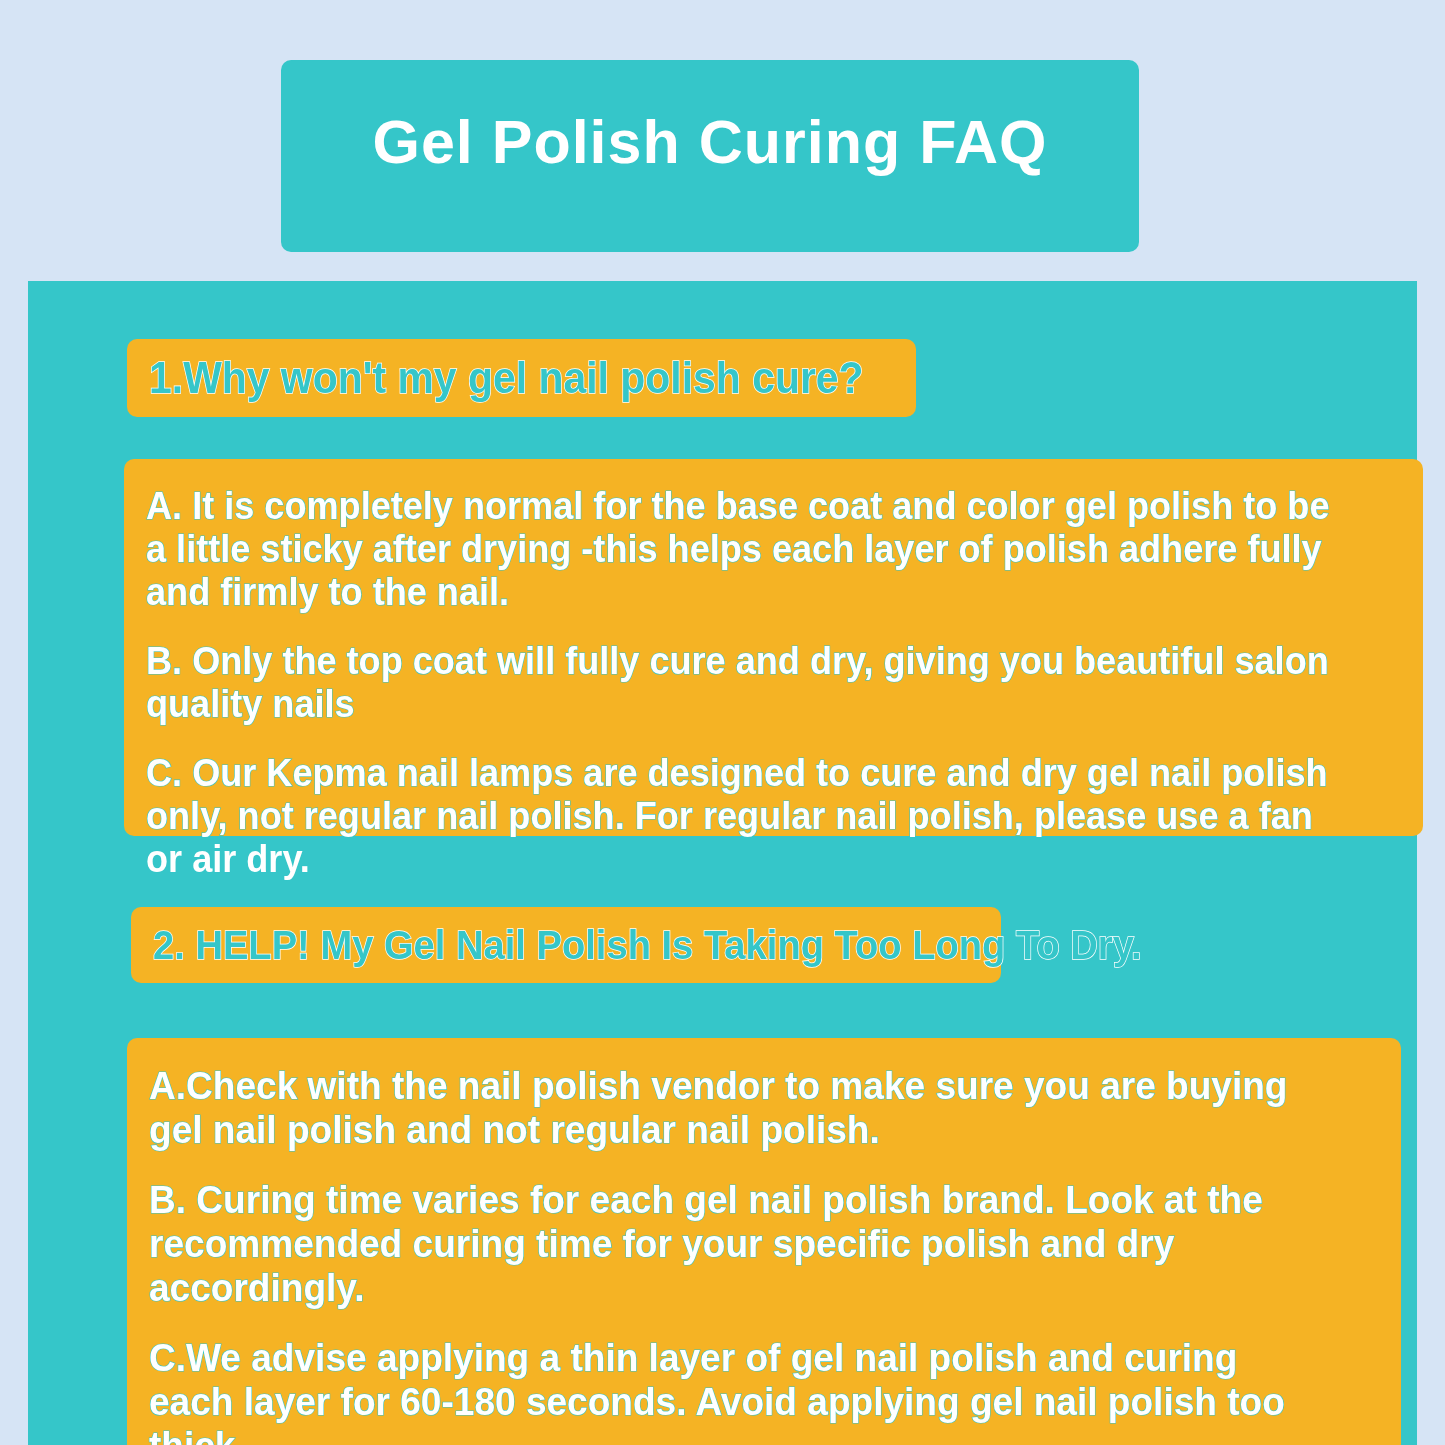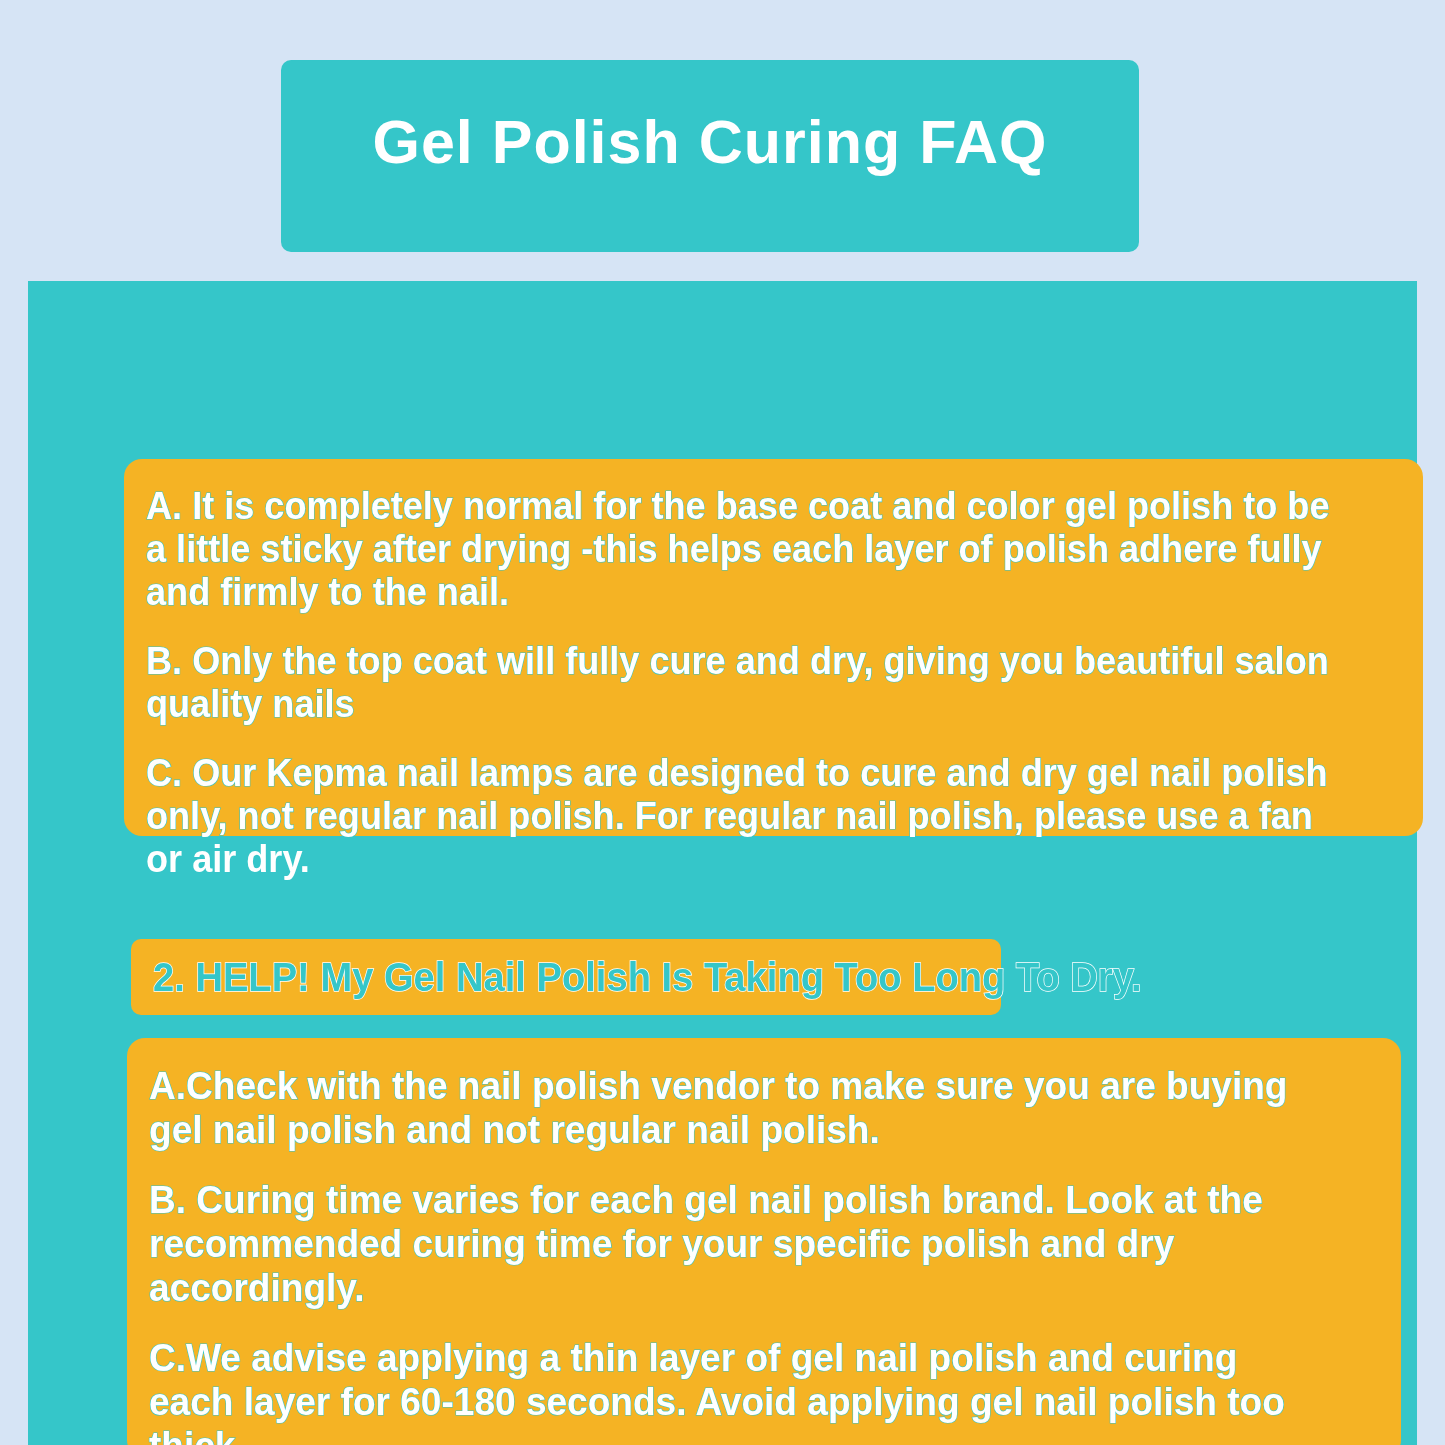--- a/index.html
+++ b/index.html
@@ -68,42 +68,42 @@
     padding: 0 22px;
   }
   .q1 {
     left: 99px;
     top: 58px;
     width: 789px;
     height: 78px;
   }
   .q2 {
     left: 103px;
-    top: 658px;
+    top: 626px;
     width: 870px;
     height: 76px;
   }
   .question-text {
     color: #35c6c9;
     font-weight: bold;
     font-family: "Liberation Sans Narrow", "Liberation Sans", sans-serif;
     transform: scaleX(0.93);
     transform-origin: left center;
     white-space: nowrap;
     -webkit-text-stroke: 1.5px #ffffff;
     paint-order: stroke fill;
   }
   .q1 .question-text { font-size: 44px; }
   .q2 .question-text { font-size: 41px; }
 
   
   .answer-panel {
     position: absolute;
     background: #f5b324;
-    border-radius: 18px;
+    border-radius: 10px;
     box-sizing: border-box;
     padding: 26px 22px 20px 22px;
   }
   .a1 {
     left: 96px;
     top: 178px;
     width: 1299px;
     height: 377px;
   }
   .a2 {
@@ -132,20 +132,23 @@
 <body>
 
 <div class="page">
 
   <div class="title-banner">
     <div class="title-text">Gel Polish Curing FAQ</div>
   </div>
 
   <div class="faq-body">
 
+    <div class="question-pill q1">
+      <span class="question-text">1.Why won't my gel nail polish cure?</span>
+    </div>
 
     <div class="answer-panel a1">
       <div class="answer-line">A. It is completely normal for the base coat and color gel polish to be a little sticky after drying -this helps each layer of polish adhere fully and firmly to the nail.</div>
       <div class="answer-line">B. Only the top coat will fully cure and dry, giving you beautiful salon quality nails</div>
       <div class="answer-line">C. Our Kepma nail lamps are designed to cure and dry gel nail polish only, not regular nail polish. For regular nail polish, please use a fan or air dry.</div>
     </div>
 
     <div class="question-pill q2">
       <span class="question-text">2.  HELP! My Gel Nail Polish Is Taking Too Long To Dry.</span>
     </div>

